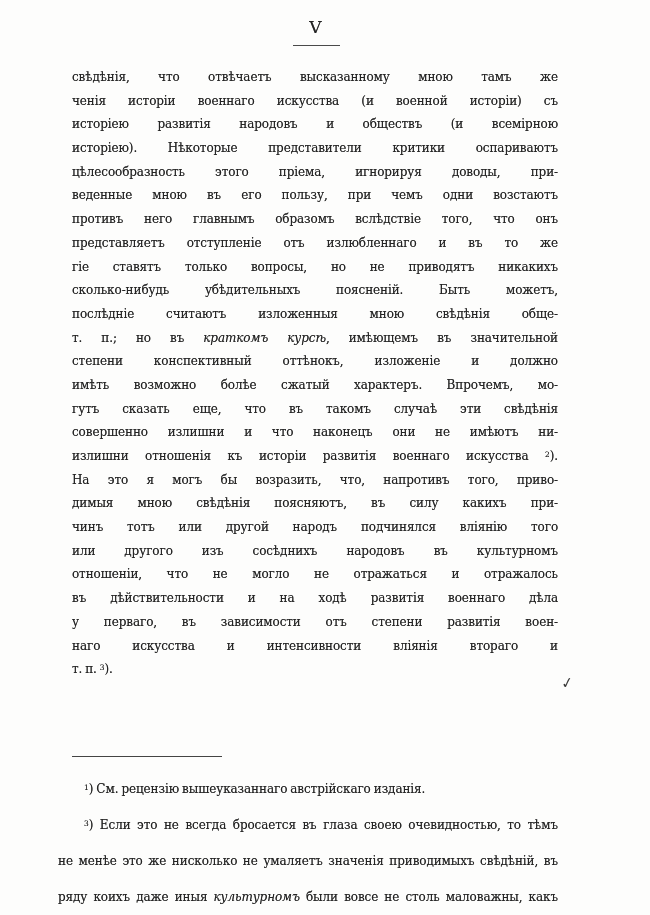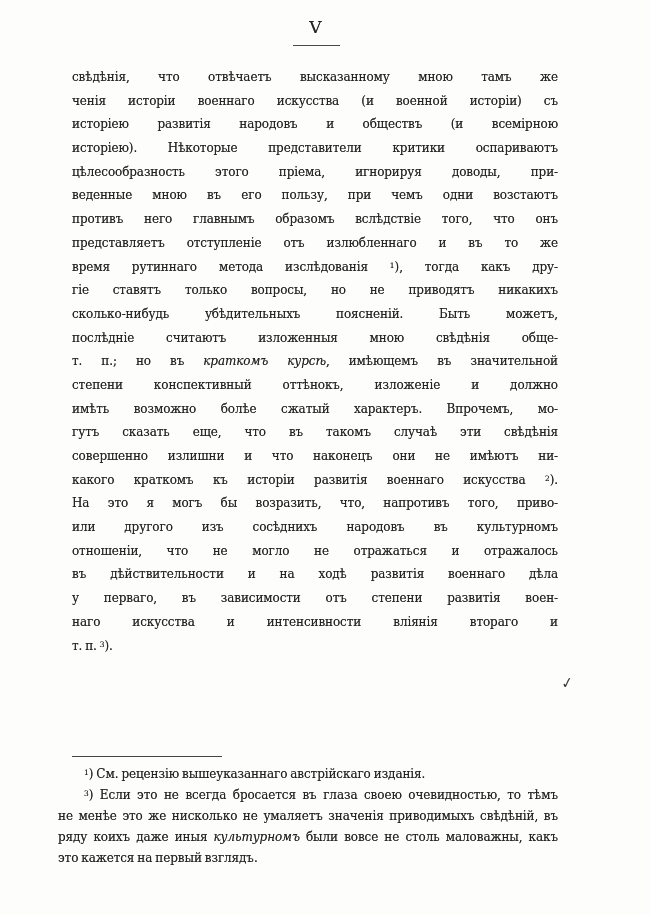--- a/index.html
+++ b/index.html
@@ -65,50 +65,52 @@
     left: 58px; top: 764px; width: 500px;
     font-size: 12px;
     letter-spacing: -0.1px;
     word-spacing: -0.7px;
   }
   .fn-line {
     height: 21px;
     line-height: 21px;
     text-align: justify;
     text-align-last: justify;
+    margin-top: 15px;
   }
   .fn-line.fn-first { text-indent: 26px; }
   i { font-style: italic; }
 </style>
 </head>
 <body>
 
 <div class="page">
   <div class="page-number">V</div>
   <div class="page-number-rule"></div>
   <div class="body-text" id="body-text">
       <div class="line"><span>свѣдѣнія, что отвѣчаетъ высказанному мною тамъ же</span></div>
       <div class="line"><span>ченія исторіи военнаго искусства (и военной исторіи) съ</span></div>
       <div class="line"><span>исторіею развитія народовъ и обществъ (и всемірною</span></div>
       <div class="line"><span>исторіею). Нѣкоторые представители критики оспариваютъ</span></div>
       <div class="line"><span>цѣлесообразность этого пріема, игнорируя доводы, при-</span></div>
       <div class="line"><span>веденные мною въ его пользу, при чемъ одни возстаютъ</span></div>
       <div class="line"><span>противъ него главнымъ образомъ вслѣдствіе того, что онъ</span></div>
       <div class="line"><span>представляетъ отступленіе отъ излюбленнаго и въ то же</span></div>
-      <div class="line"><span>время рутиннаго метода изслѣдованія </span><sup class="fnref">1</sup><span>), тогда какъ дру-</span></div>
       <div class="line"><span>гіе ставятъ только вопросы, но не приводятъ никакихъ</span></div>
       <div class="line"><span>сколько-нибудь убѣдительныхъ поясненій. Быть можетъ,</span></div>
       <div class="line"><span>послѣдніе считаютъ изложенныя мною свѣдѣнія обще-</span></div>
       <div class="line"><span>т. п.; но въ </span><i>краткомъ курсѣ</i><span>, имѣющемъ въ значительной</span></div>
       <div class="line"><span>степени конспективный оттѣнокъ, изложеніе и должно</span></div>
       <div class="line"><span>имѣть возможно болѣе сжатый характеръ. Впрочемъ, мо-</span></div>
       <div class="line"><span>гутъ сказать еще, что въ такомъ случаѣ эти свѣдѣнія</span></div>
       <div class="line"><span>совершенно излишни и что наконецъ они не имѣютъ ни-</span></div>
-      <div class="line"><span>какого краткомъ къ исторіи развитія военнаго искусства </span><sup class="fnref">2</sup><span>).</span></div>
+      <div class="line"><span>излишни отношенія къ исторіи развитія военнаго искусства </span><sup class="fnref">2</sup><span>).</span></div>
       <div class="line"><span>На это я могъ бы возразить, что, напротивъ того, приво-</span></div>
+      <div class="line"><span>димыя мною свѣдѣнія поясняютъ, въ силу какихъ при-</span></div>
+      <div class="line"><span>чинъ тотъ или другой народъ подчинялся вліянію того</span></div>
       <div class="line"><span>или другого изъ сосѣднихъ народовъ въ культурномъ</span></div>
       <div class="line"><span>отношеніи, что не могло не отражаться и отражалось</span></div>
       <div class="line"><span>въ дѣйствительности и на ходѣ развитія военнаго дѣла</span></div>
       <div class="line"><span>у перваго, въ зависимости отъ степени развитія воен-</span></div>
       <div class="line"><span>наго искусства и интенсивности вліянія втораго и</span></div>
       <div class="line no-j"><span>т. п. </span><sup class="fnref">3</sup><span>).</span></div>
     </div>
   <div class="margin-check">✓</div>
   <div class="fn-rule"></div>
   <div class="footnotes" id="footnotes">

